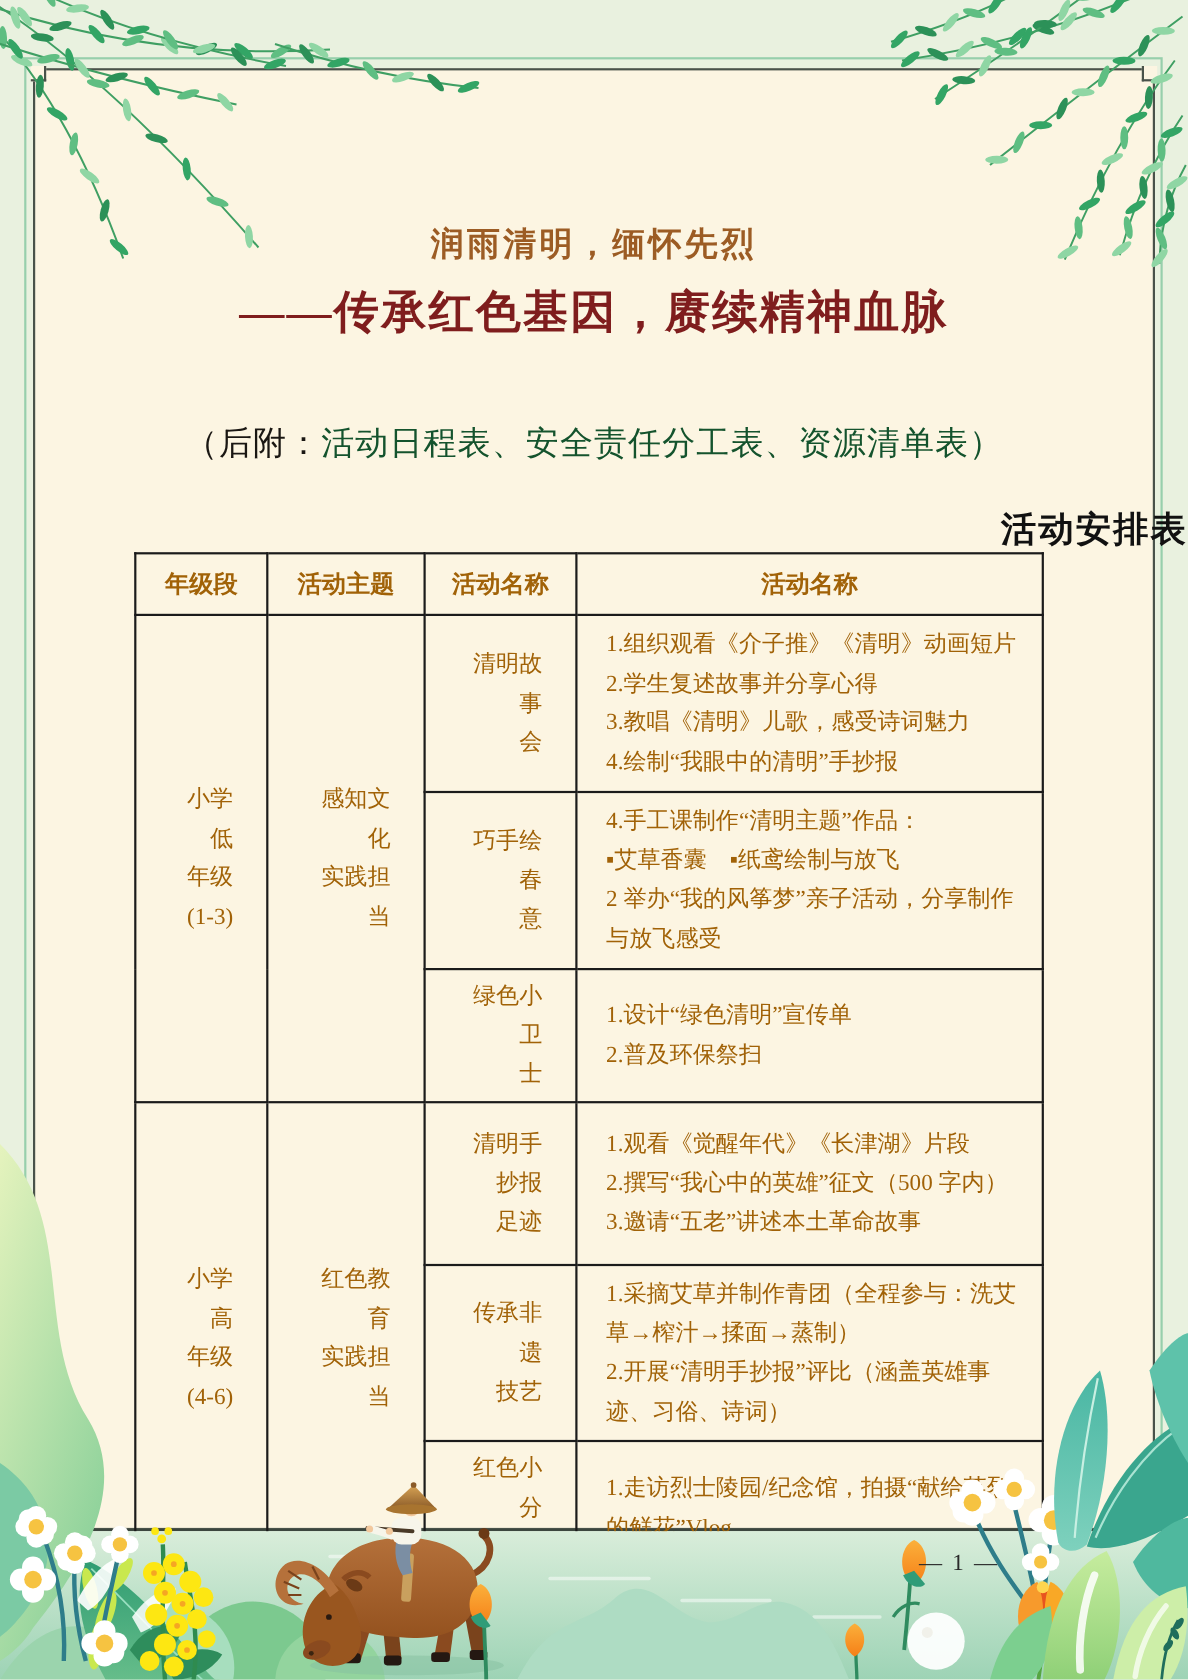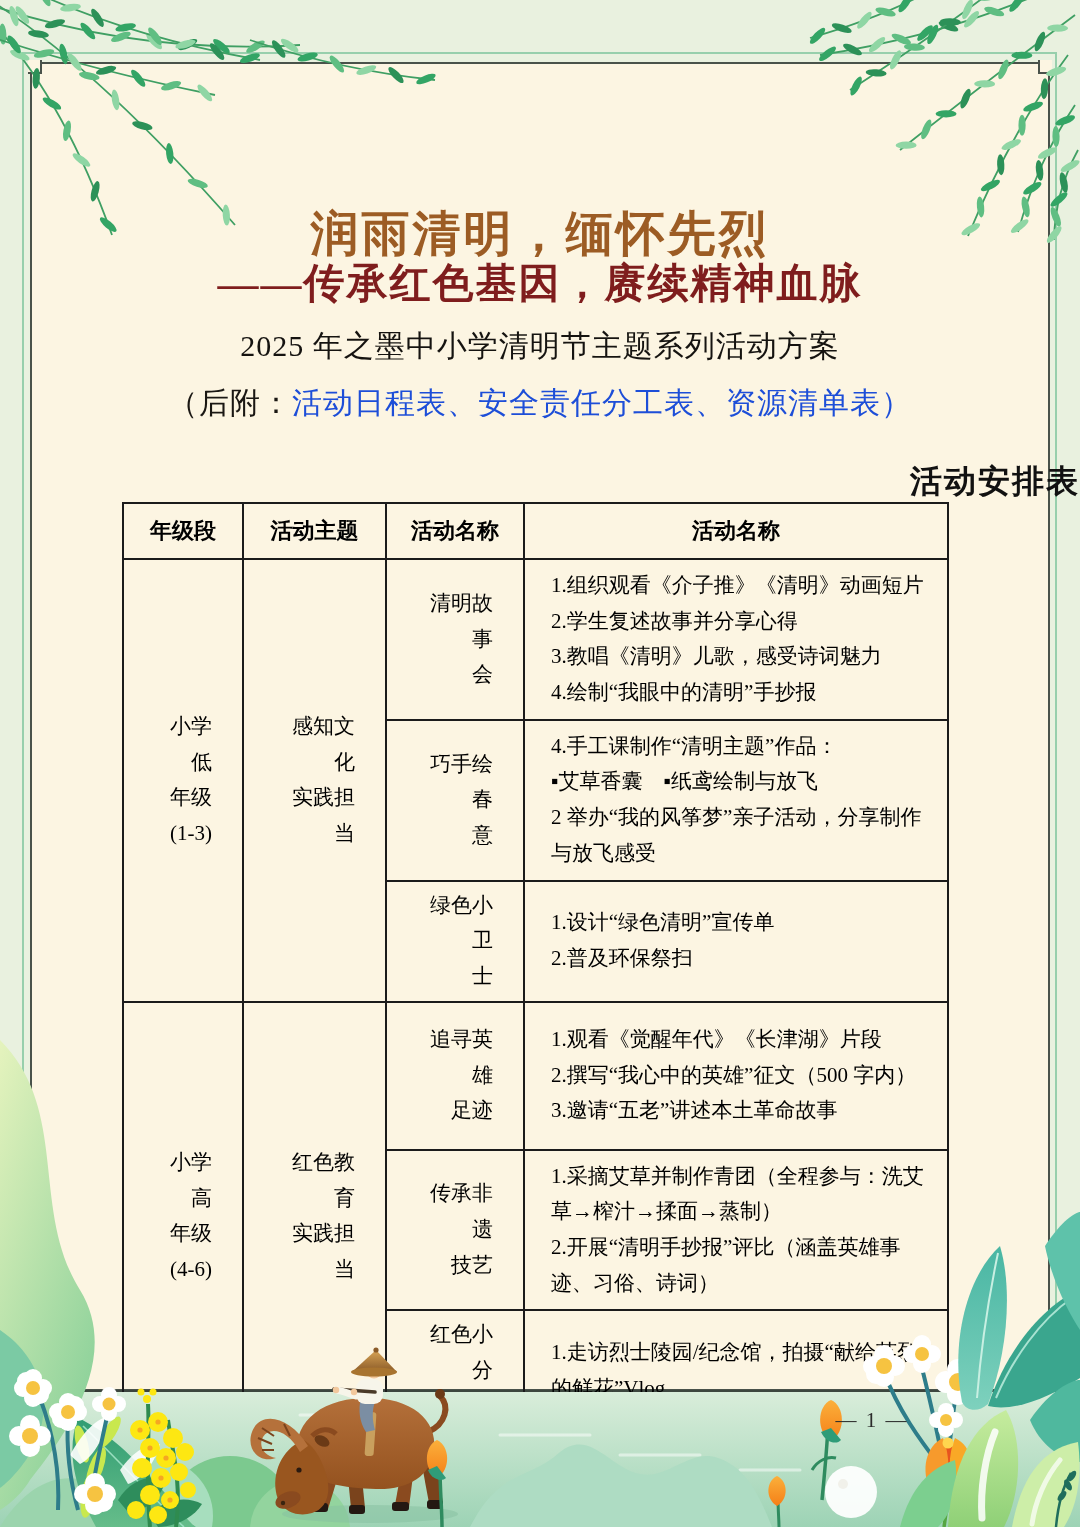--- a/index.html
+++ b/index.html
@@ -13,32 +13,32 @@
   .frame-outer{position:absolute;left:22px;top:52px;width:1031px;height:1341px;border:2px solid #97cfac;}
   .frame-inner{position:absolute;left:30px;top:62px;width:1016px;height:1325px;border:2px solid #49524a;}
   .notch{position:absolute;width:12px;height:12px;background:#fcf5e2;}
   .notch.tl{left:28px;top:60px;border-right:2px solid #49524a;border-bottom:2px solid #49524a;}
   .notch.tr{left:1038px;top:60px;border-left:2px solid #49524a;border-bottom:2px solid #49524a;}
   .notch.bl{left:28px;top:1377px;border-right:2px solid #49524a;border-top:2px solid #49524a;}
   .notch.br{left:1038px;top:1377px;border-left:2px solid #49524a;border-top:2px solid #49524a;}
   .horizon{position:absolute;left:0;top:1390px;width:1080px;height:2px;background:#3c463e;}
 
   .centered{position:absolute;left:0;width:1080px;text-align:center;}
-  .title1{top:202px;font-size:48px;font-weight:bold;color:#9c5c24;letter-spacing:3px;}
+  .title1{top:202px;font-size:30px;font-weight:bold;color:#9c5c24;letter-spacing:3px;}
   .title2{top:256px;font-size:41px;font-weight:bold;color:#7f1d1d;letter-spacing:2px;}
   .subtitle{top:326px;font-size:30px;color:#151310;letter-spacing:1px;}
   .attach{top:383px;font-size:30px;color:#1a1713;letter-spacing:1px;}
-  .attach .pink{color:#1d4ed8;}
+  .attach .pink{color:#14532d;}
   .table-title{top:460px;font-size:32px;font-weight:600;color:#111;
     font-family:"Liberation Sans","DejaVu Sans",sans-serif;letter-spacing:2px;text-align:right;}
 
   table.sched{
     position:absolute;left:122px;top:502px;width:825px;
     border-collapse:collapse;table-layout:fixed;
-    color:#000000;
+    color:#a16207;
   }
   table.sched th,table.sched td{border:2px solid #1b1b1b;vertical-align:middle;}
   table.sched th{
     font-family:"Liberation Sans","DejaVu Sans",sans-serif;
     font-weight:600;font-size:22px;text-align:center;padding:0 4px;
   }
   td.c-grade,td.c-theme,td.c-name{
     text-align:right;white-space:pre-line;font-size:21px;line-height:1.7;padding:6px 30px;
   }
   td.c-arr{
@@ -65,21 +65,20 @@
   <div class="frame-outer"></div>
   <div class="frame-inner"></div>
   <div class="notch tl"></div>
   <div class="notch tr"></div>
   <div class="notch bl"></div>
   <div class="notch br"></div>
   <div class="horizon"></div>
 
   <div class="centered title1">润雨清明，缅怀先烈</div>
   <div class="centered title2">——传承红色基因，赓续精神血脉</div>
-  <div class="centered subtitle">2025 年之墨中小学清明节主题系列活动方案</div>
   <div class="centered attach"><span>（后附：</span><span class="pink">活动日程表、安全责任分工表、资源清单表</span><span class="pink">）</span></div>
   <div class="centered table-title">活动安排表</div>
 
   <table class="sched">
     <colgroup>
         <col style="width:120px">
         <col style="width:143px">
         <col style="width:138px">
         <col style="width:424px">
       </colgroup>
@@ -115,21 +114,21 @@
 士</td>
       <td class="c-arr">1.设计“绿色清明”宣传单
 2.普及环保祭扫</td>
     </tr>
     <tr class="r148">
       <td class="c-grade" rowspan="3">小学高
 年级
 (4-6)</td>
       <td class="c-theme" rowspan="3">红色教育
 实践担当</td>
-      <td class="c-name">追寻英雄
+      <td class="c-name">清明手抄报
 足迹</td>
       <td class="c-arr">1.观看《觉醒年代》《长津湖》片段
 2.撰写“我心中的英雄”征文（500 字内）
 3.邀请“五老”讲述本土革命故事</td>
     </tr>
     <tr class="r147">
       <td class="c-name">传承非遗
 技艺</td>
       <td class="c-arr">1.采摘艾草并制作青团（全程参与：洗艾草→榨汁→揉面→蒸制）
 2.开展“清明手抄报”评比（涵盖英雄事迹、习俗、诗词）</td>

